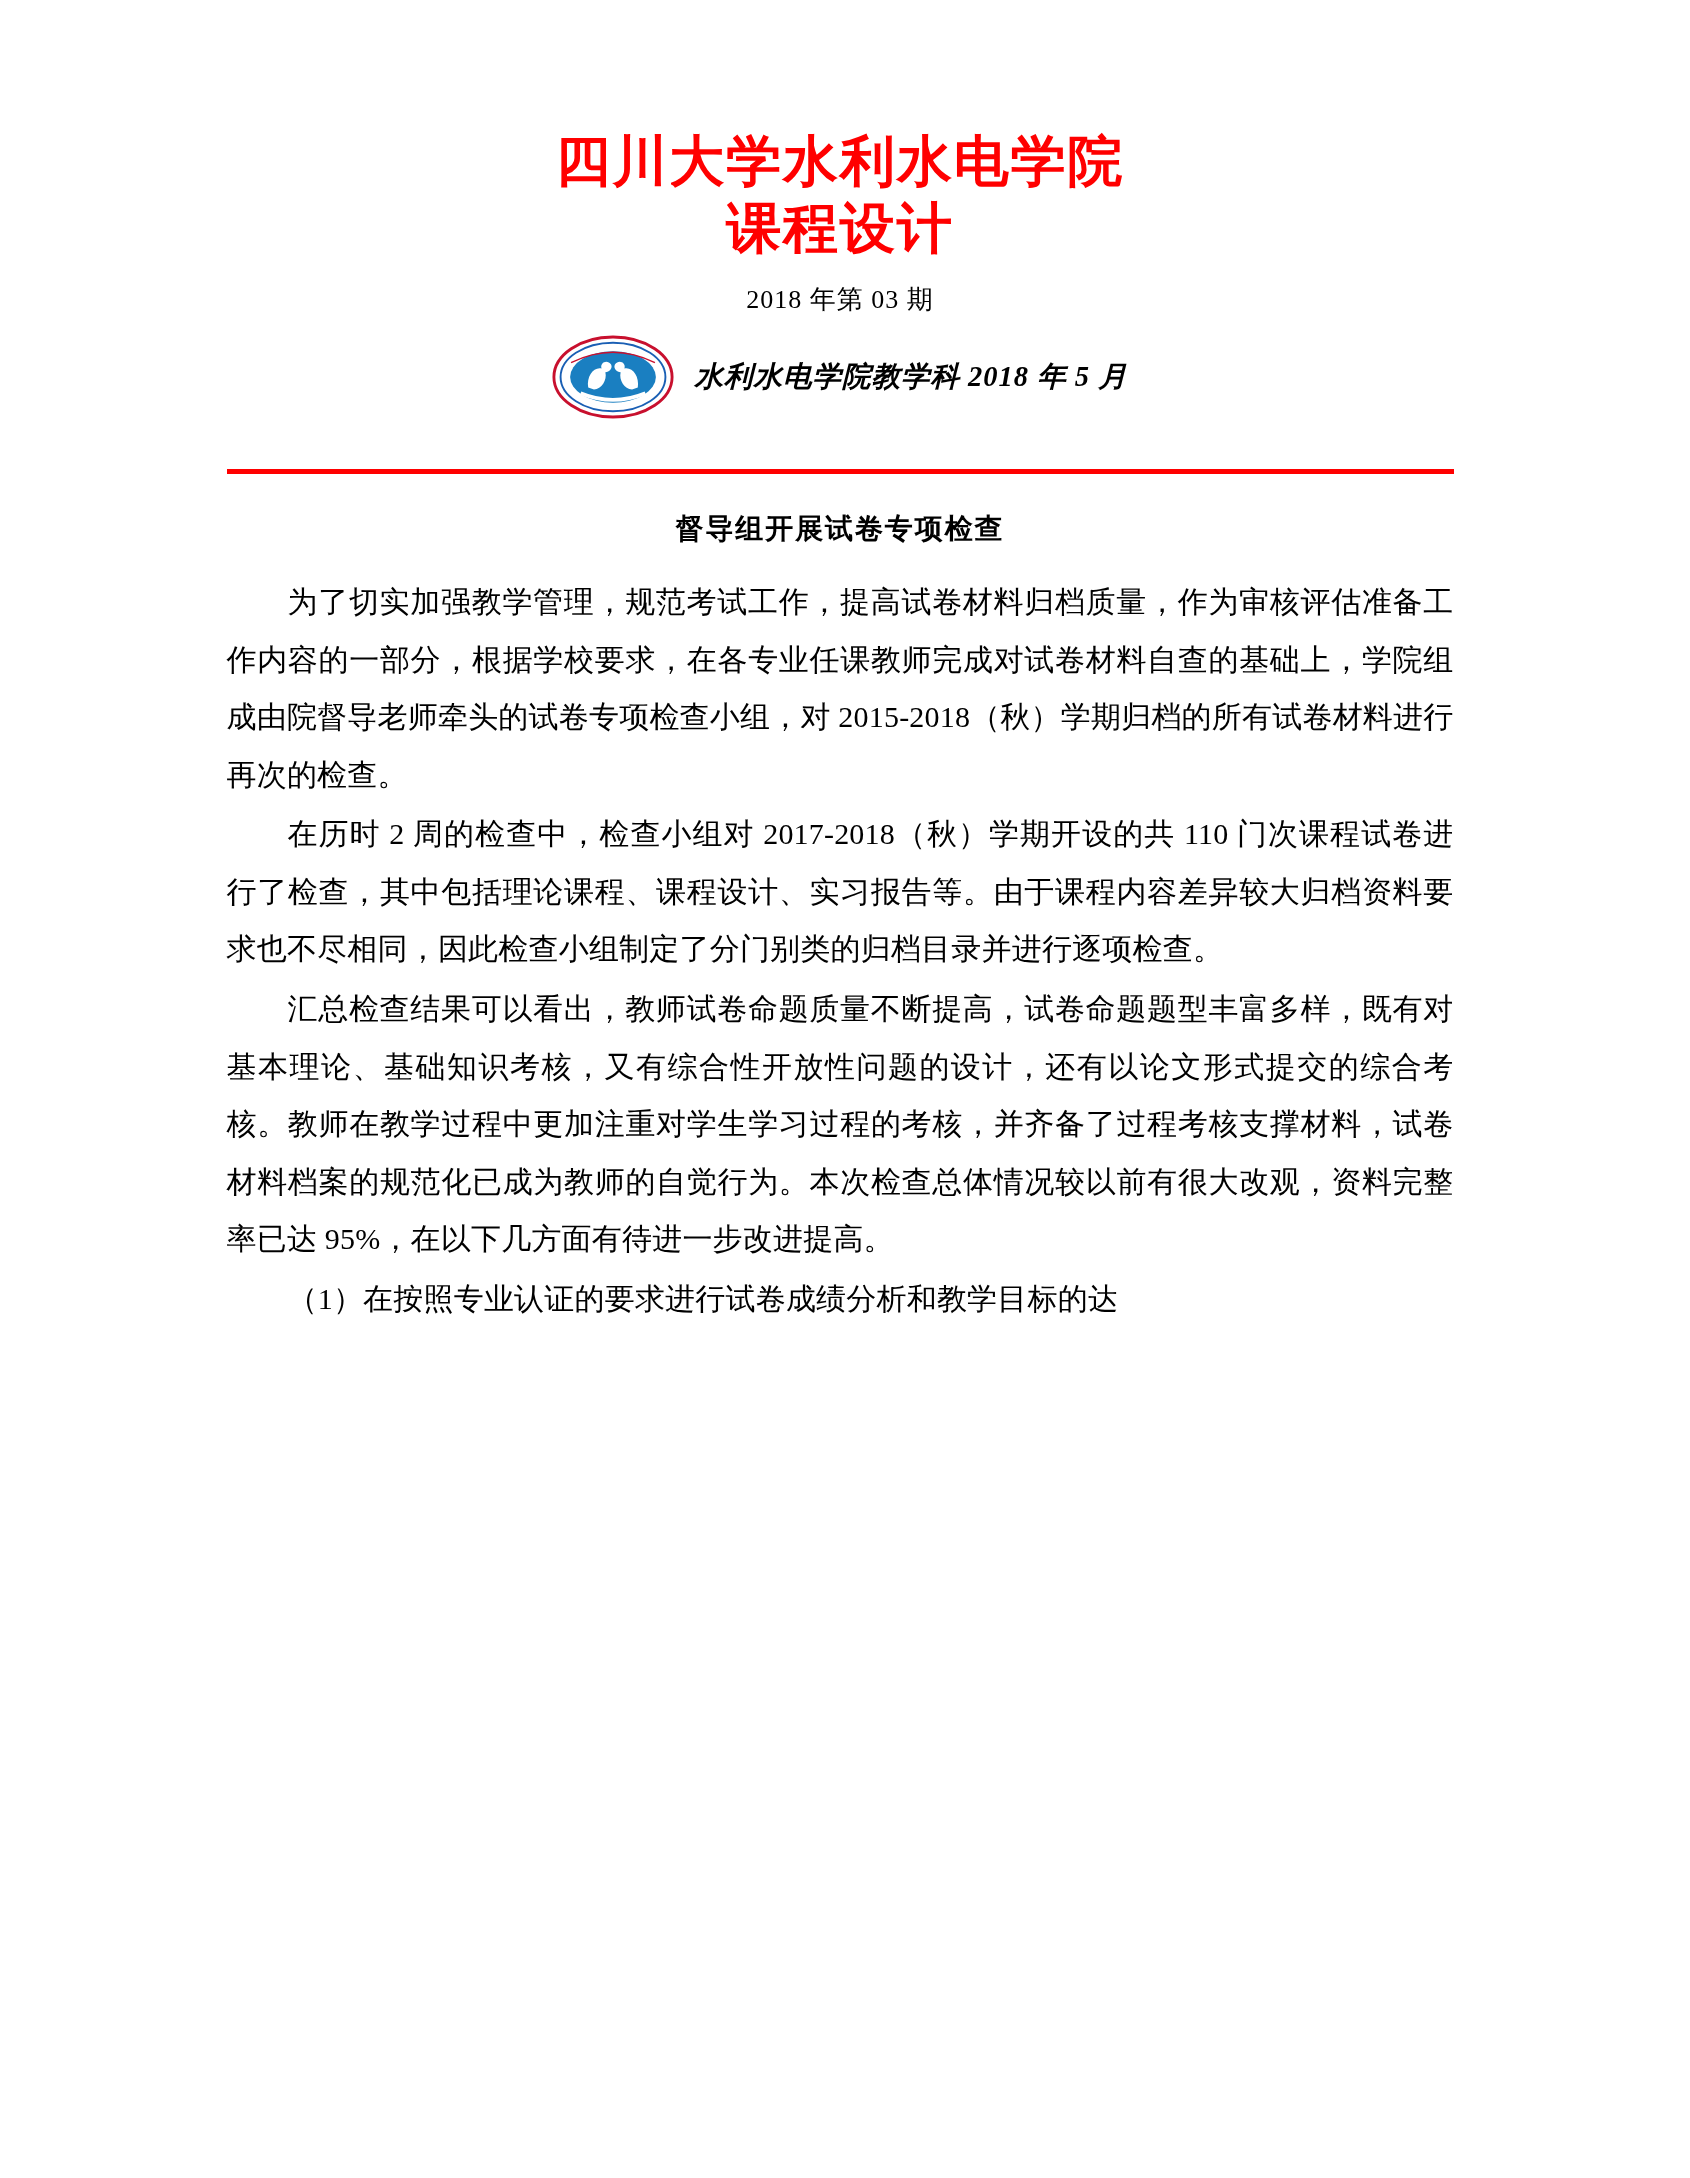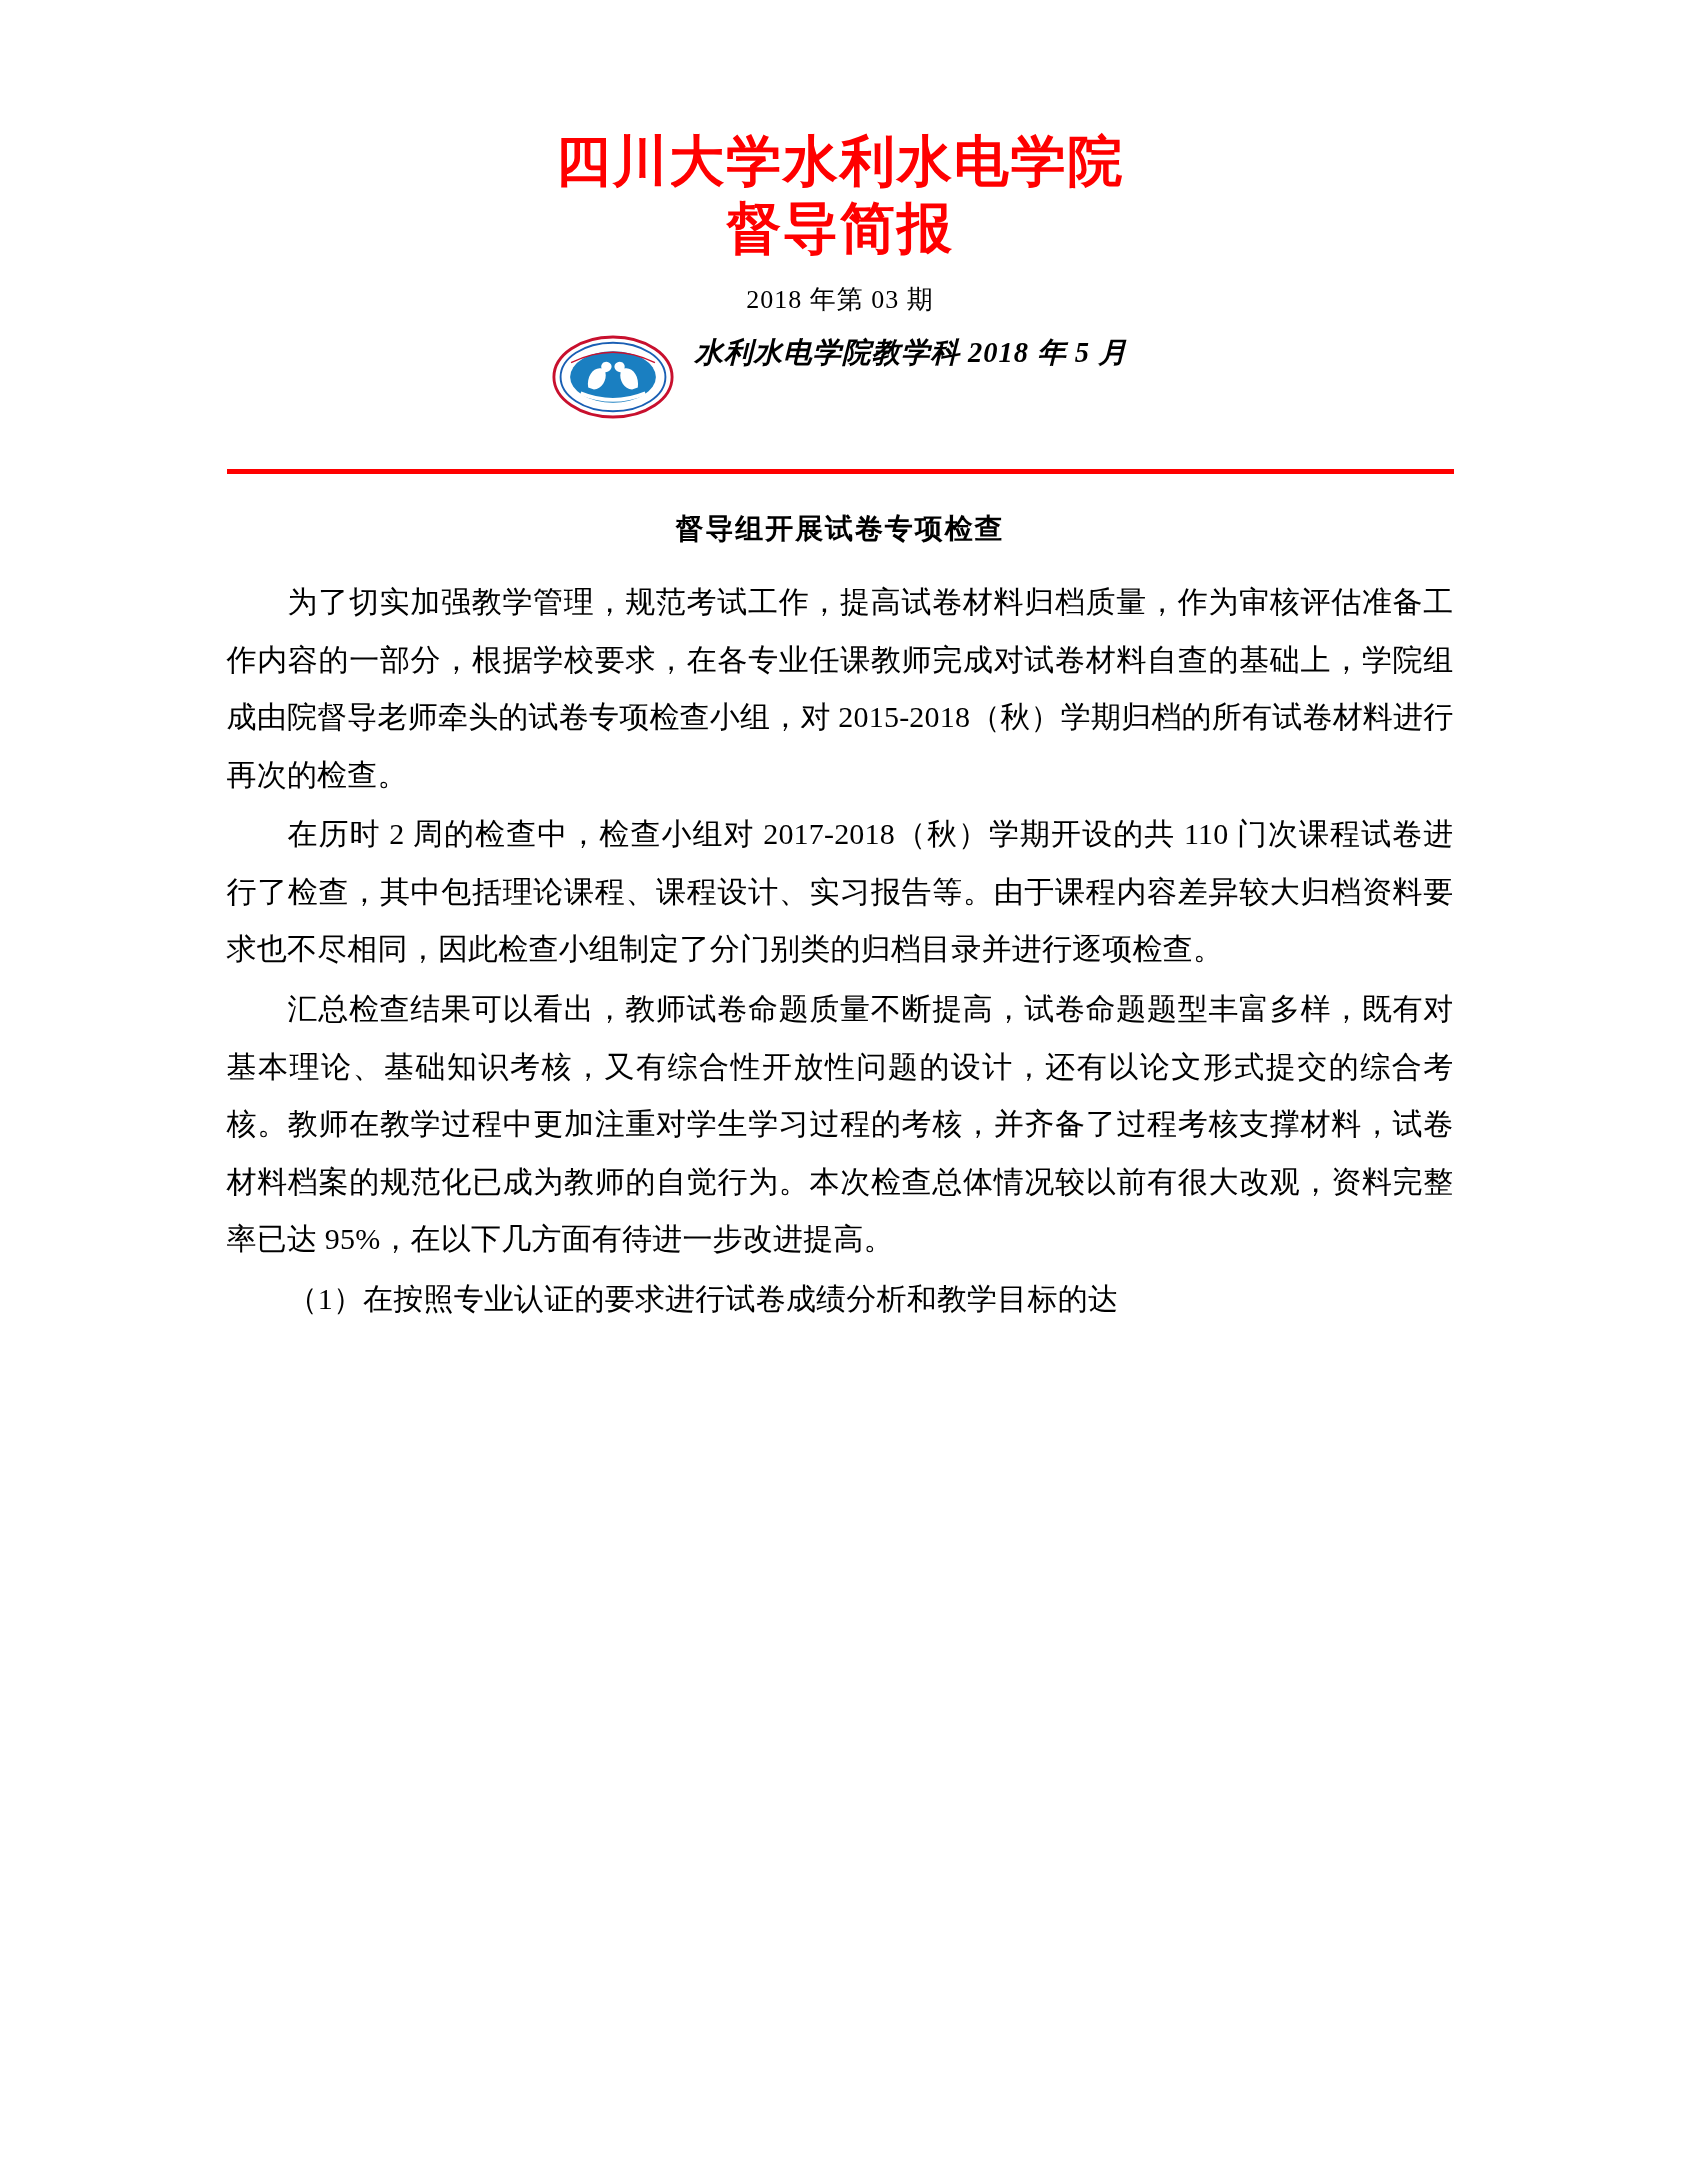--- a/index.html
+++ b/index.html
@@ -34,20 +34,21 @@
     font-family: "Liberation Sans", "DejaVu Sans", sans-serif;
   }
   .issue {
     text-align: center;
     font-size: 26px;
     margin-top: 20px;
     letter-spacing: 1px;
   }
   .logo-row {
     display: flex;
+    align-items: center;
     justify-content: center;
     margin-top: 17px;
     gap: 20px;
   }
   .logo {
     width: 122px;
     height: 86px;
     position: relative;
     flex: none;
   }
@@ -90,21 +91,21 @@
     letter-spacing: 0.2px;
   }
 </style>
 </head>
 <body>
 
 <div class="page">
 
   <div class="masthead">
     <div class="masthead-line">四川大学水利水电学院</div>
-    <div class="masthead-line">督导简报</div>
+    <div class="masthead-line">课程设计</div>
   </div>
 
   <div class="issue">2018 年第 03 期</div>
 
   <div class="logo-row">
     <div class="logo">
       <svg width="122" height="86" viewBox="0 0 128 90" xmlns="http://www.w3.org/2000/svg">
         <ellipse cx="64" cy="45" rx="62" ry="42" fill="#ffffff" stroke="#c8102e" stroke-width="3"></ellipse>
         <ellipse cx="64" cy="45" rx="55" ry="36" fill="#ffffff" stroke="#1a5fb4" stroke-width="2"></ellipse>
         <ellipse cx="64" cy="45" rx="45" ry="27" fill="#1a7fc1"></ellipse>

